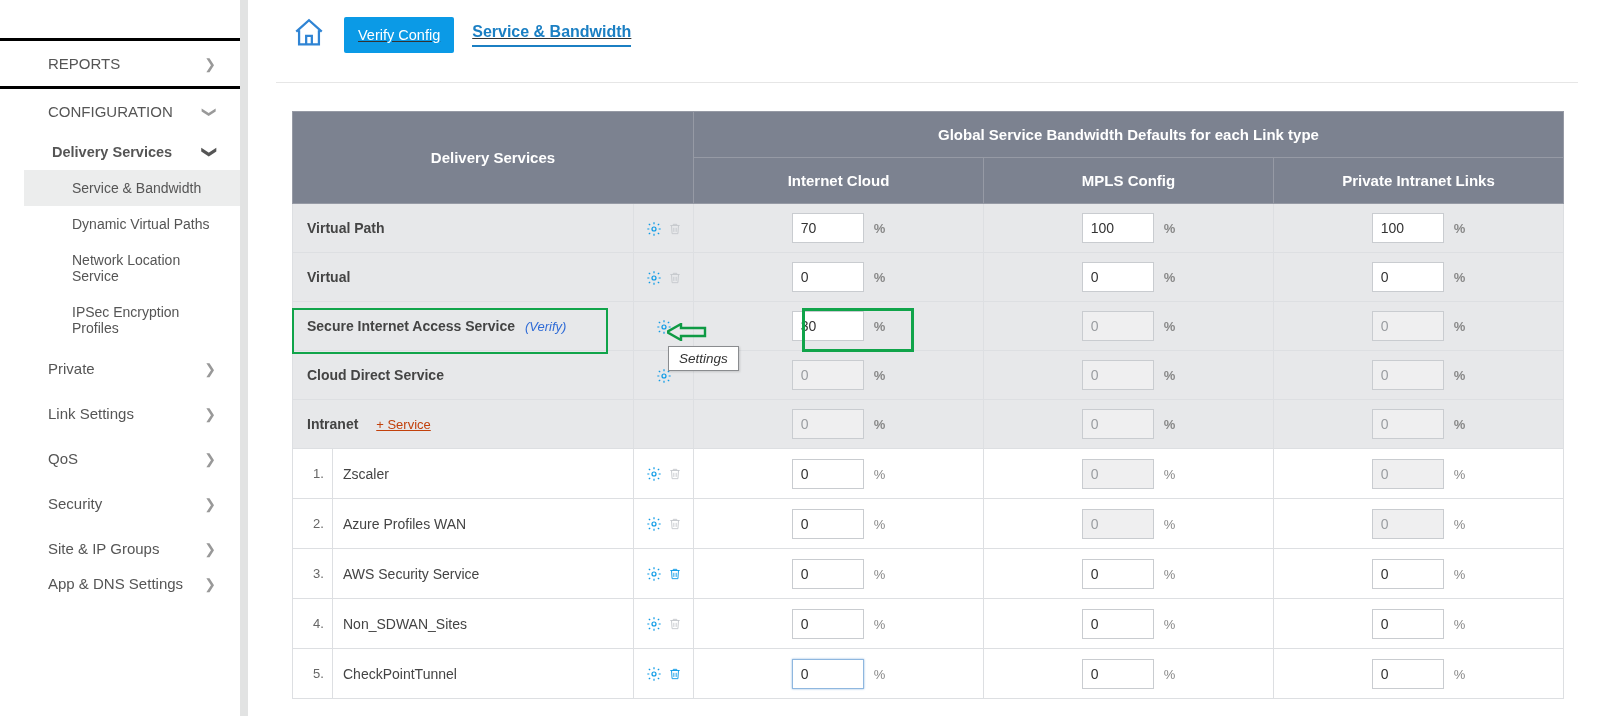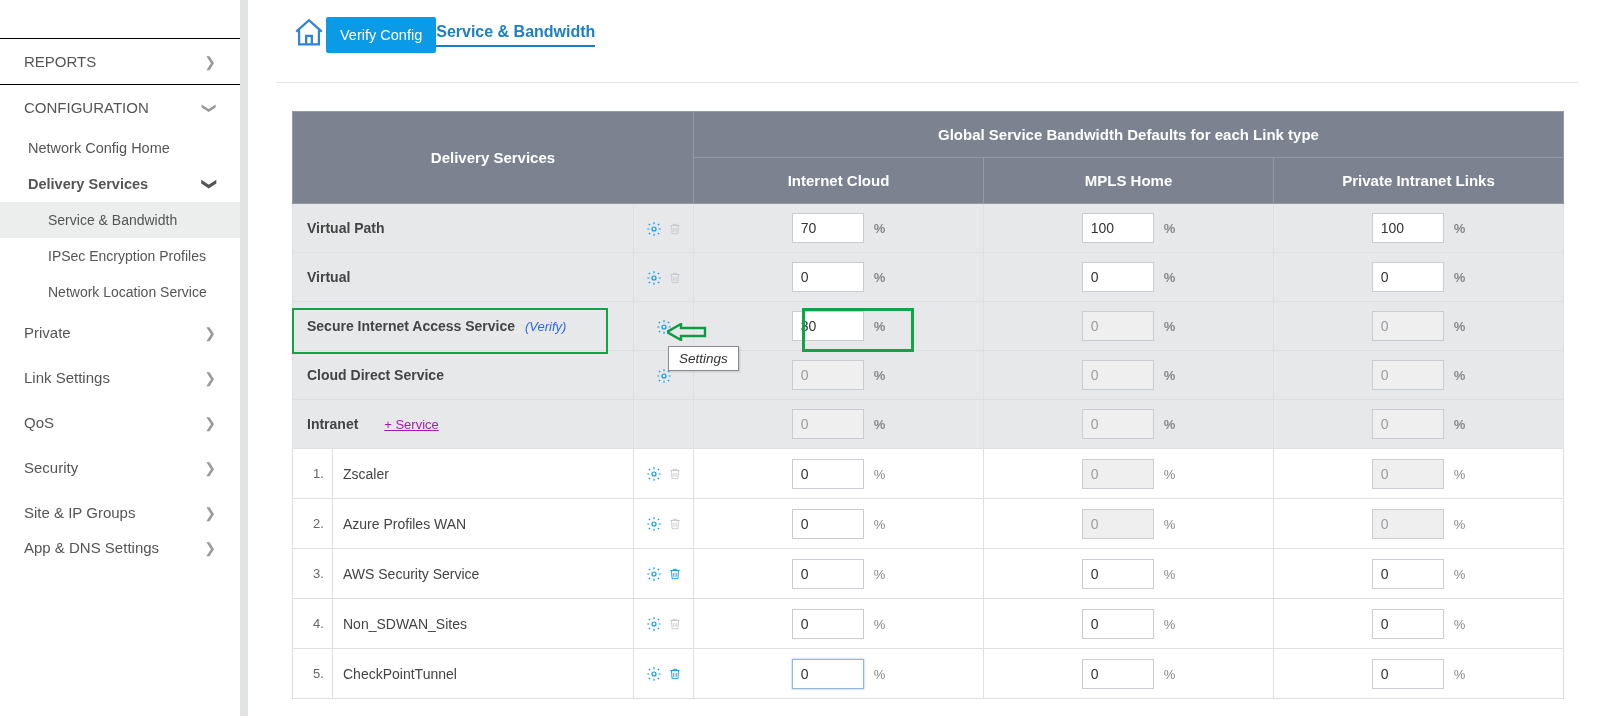--- a/index.html
+++ b/index.html
@@ -1,46 +1,46 @@
 <!DOCTYPE html>
 <html><head>
 <meta charset="utf-8">
 <style>
 * { box-sizing: border-box; margin: 0; padding: 0; font-family: Arial, Helvetica, sans-serif; }
 body { background: #fff; width: 1606px; height: 716px; overflow: hidden; color: #333; }
 .layout { display: flex; height: 100%; }
 .sidebar { width: 248px; border-right: 8px solid #e2e3e3; background: #fff; padding-top: 20px; height: 100%; overflow: hidden; }
-.nav-section { border-top: 1px solid #000000; }
+.nav-section { border-top: 3px solid #000000; padding-left: 24px; }
 .nav-item { display: flex; align-items: center; justify-content: space-between; padding: 14px 24px; color: #555; font-size: 15px; cursor: pointer; }
 .nav-item .chev { color: #999; font-size: 14px; }
 .nav-head { font-weight: 400; color: #555; }
 .nav-sub { padding: 10px 24px 10px 28px; color: #555; font-size: 14.5px; cursor: pointer; }
 .nav-sub-group { }
 .nav-sub-item { padding: 10px 24px 10px 48px; color: #555; font-size: 14px; cursor: pointer; }
 .nav-sub-item.active { background: #eceded; }
 .nav-sub-expand { display: flex; justify-content: space-between; align-items: center; font-weight: 600; }
 .main { flex: 1; padding: 0 28px; overflow: hidden; }
-.top-bar { display: flex; align-items: center; padding: 16px 0 28px 16px; border-bottom: 1px solid #e6e6e6; }
+.top-bar { display: flex; align-items: center; gap: 18px; padding: 16px 0 28px 16px; border-bottom: 1px solid #e6e6e6; text-decoration: underline; }
 .home-icon svg { width: 34px; height: 34px; stroke: #2f84d4; fill: none; stroke-width: 1.6; }
 .verify-btn { background: #0b9ae6; color: #fff; border: none; padding: 10px 14px; font-size: 14.5px; border-radius: 2px; cursor: pointer; }
 .crumb { color: #1b7fc3; font-size: 16px; border-bottom: 2px solid #1b7fc3; padding-bottom: 4px; font-weight: 600; }
 .table-wrap { margin-top: 28px; margin-left: 16px; }
 table { width: 1272px; border-collapse: collapse; }
 th { background: #7c8290; color: #fff; font-weight: 600; font-size: 15px; padding: 14px 10px; border: 1px solid #969aa5; text-align: center; }
 th.ds { width: 400px; }
 th.link-col { width: 290px; }
 td { border: 1px solid #dddfe2; padding: 0; height: 49px; font-size: 14px; color: #444; }
 tr.cat td { background: #e7e8ea; font-weight: 600; }
 tr.sub td { background: #fff; font-weight: 400; }
 td.name-cell { padding-left: 14px; }
 td.name-cell.sub { padding-left: 12px; }
 .idx { display: inline-block; width: 28px; text-align: center; border-right: 1px solid #dddfe2; height: 49px; line-height: 49px; vertical-align: middle; color: #666; font-size: 13px; }
 .sub-name { display: inline-block; padding-left: 10px; vertical-align: middle; }
 .preview { color: #2f6bd6; font-style: italic; font-size: 13px; font-weight: 400; margin-left: 6px; }
-.add-service { color: #a21caf; font-size: 13px; text-decoration: underline; font-weight: 400; margin-left: 22px; cursor: pointer; }
+.add-service { color: #c2410c; font-size: 13px; text-decoration: underline; font-weight: 400; margin-left: 14px; cursor: pointer; }
 td.act-cell { width: 60px; text-align: center; position: relative; }
 .gear { color: #0b9ae6; cursor: pointer; display: inline-block; }
 .gear svg { width: 16px; height: 16px; stroke: #0b9ae6; fill: none; stroke-width: 1.8; vertical-align: middle; }
 .trash { display: inline-block; margin-left: 6px; }
 .trash svg { width: 14px; height: 16px; stroke: #c5c8cc; fill: none; stroke-width: 1.6; vertical-align: middle; }
 .trash.enabled svg { stroke: #0b9ae6; }
 td.val-cell { text-align: center; }
 .num-input { width: 72px; height: 30px; border: 1px solid #c9ccd0; background: #fff; text-align: left; padding: 0 8px; font-size: 14px; color: #333; }
 .num-input.focused { border: 1px solid #8fb7df; box-shadow: 0 0 2px #8fb7df; }
 .num-input:disabled { background: #efeff0; color: #9a9da1; }
@@ -62,29 +62,29 @@
       <div class="nav-item nav-head">
         <span>REPORTS</span>
         <span class="chev">❯</span>
       </div>
     </div>
     <div class="nav-section">
       <div class="nav-item nav-head">
         <span>CONFIGURATION</span>
         <span class="chev" style="transform:rotate(90deg)">❯</span>
       </div>
-      <div class="nav-sub">Network Config Home</div>
       <div class="nav-sub nav-sub-expand">
         <span>Delivery Services</span>
         <span class="chev" style="transform:rotate(90deg)">❯</span>
       </div>
       <div class="nav-sub-group">
         <div class="nav-sub-item active">Service &amp; Bandwidth</div>
+        <div class="nav-sub-item">Dynamic Virtual Paths</div>
+        <div class="nav-sub-item">Network Location Service</div>
         <div class="nav-sub-item">IPSec Encryption Profiles</div>
-        <div class="nav-sub-item">Network Location Service</div>
       </div>
       <div class="nav-item">
         <span>Private</span>
         <span class="chev">❯</span>
       </div>
       <div class="nav-item">
         <span>Link Settings</span>
         <span class="chev">❯</span>
       </div>
       <div class="nav-item">
@@ -119,21 +119,21 @@
 
     <div class="table-wrap">
       <table>
         <thead>
           <tr>
             <th class="ds" rowspan="2" colspan="2">Delivery Services</th>
             <th colspan="3">Global Service Bandwidth Defaults for each Link type</th>
           </tr>
           <tr>
             <th class="link-col">Internet Cloud</th>
-            <th class="link-col">MPLS Home</th>
+            <th class="link-col">MPLS Config</th>
             <th class="link-col">Private Intranet Links</th>
           </tr>
         </thead>
         <tbody id="tbody">
             <tr class="cat">
               <td class="name-cell">Virtual Path</td>
               <td class="act-cell"><span class="gear"><svg viewBox="0 0 24 24">
                     <circle cx="12" cy="12" r="3"></circle>
                     <path d="M12 2v3M12 19v3M4.2 4.2l2.1 2.1M17.7 17.7l2.1 2.1M2 12h3M19 12h3M4.2 19.8l2.1-2.1M17.7 6.3l2.1-2.1"></path>
                   </svg></span><span class="trash"><svg viewBox="0 0 24 24">

